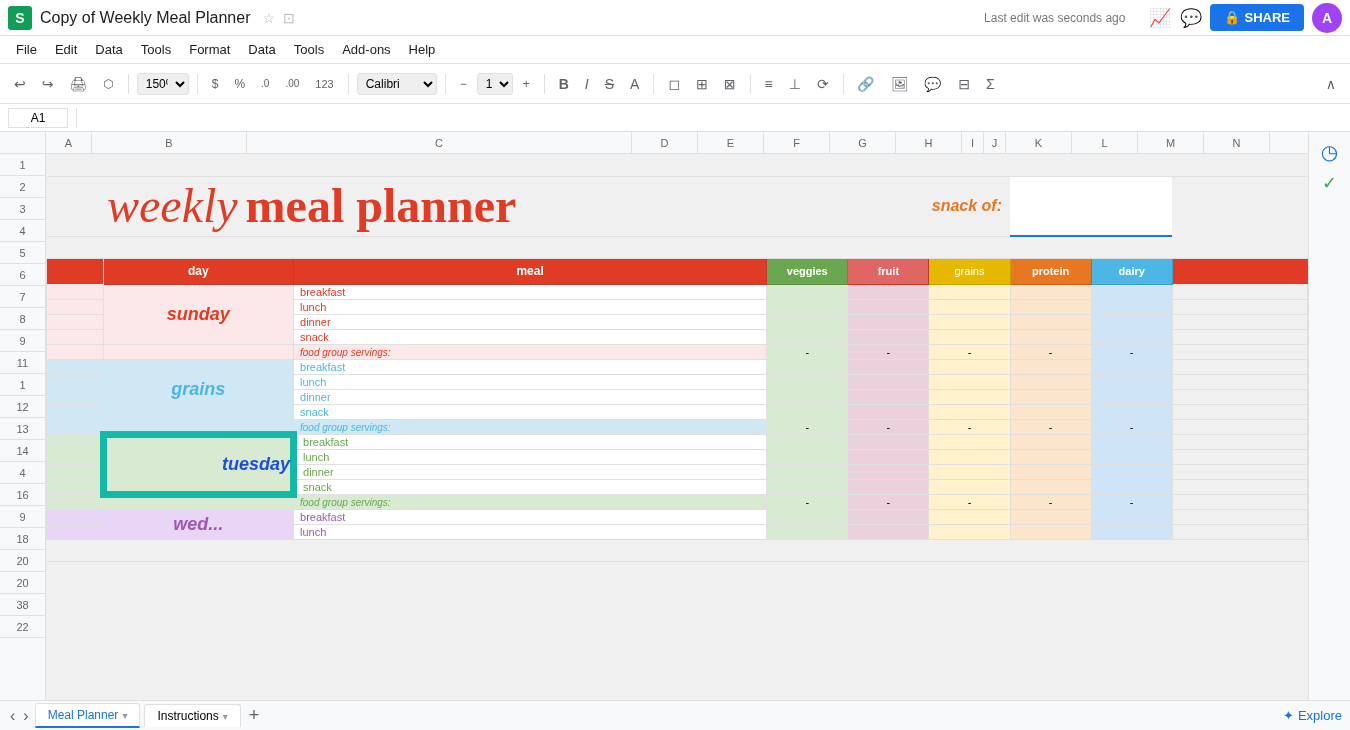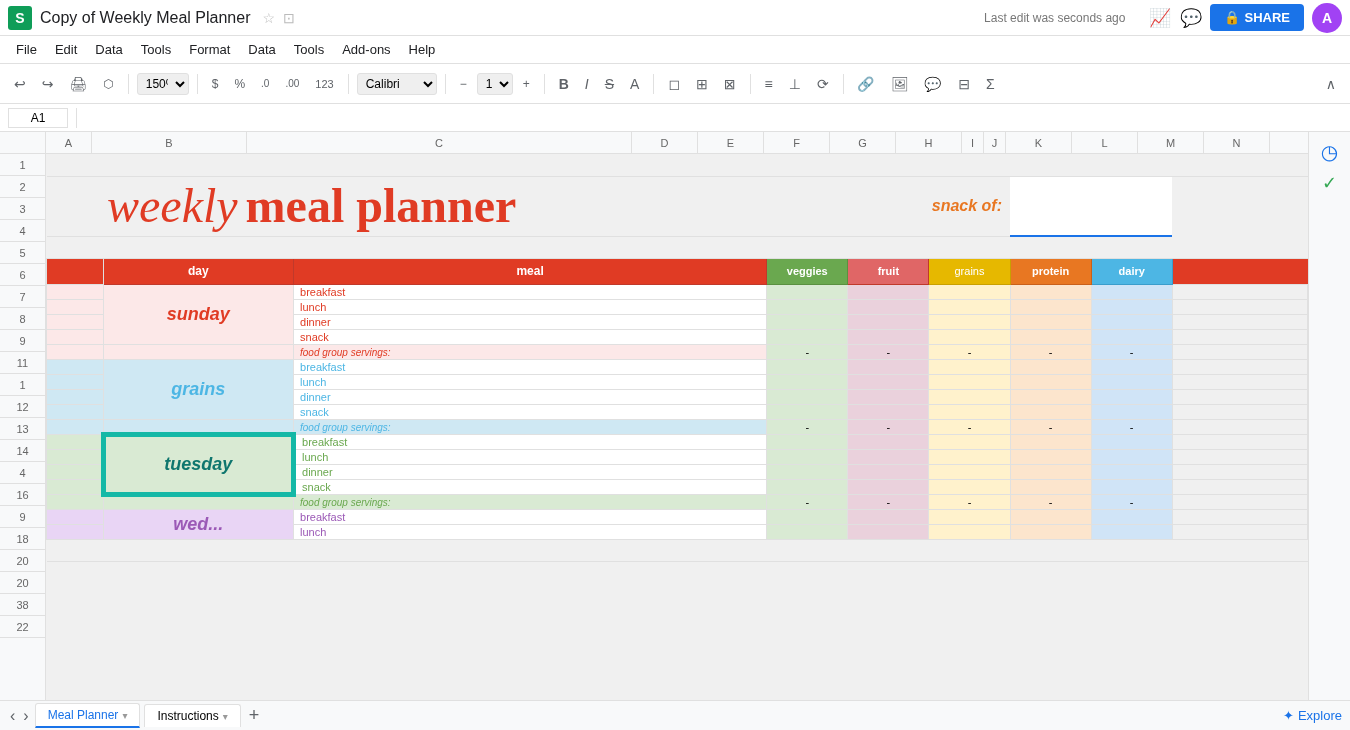--- a/index.html
+++ b/index.html
@@ -533,21 +533,21 @@
             <td style="background:#d9ead3; border:1px solid #e0e0e0; text-align:center; font-size:11px;">-</td>
             <td style="background:#ead1dc; border:1px solid #e0e0e0; text-align:center; font-size:11px;">-</td>
             <td style="background:#fff2cc; border:1px solid #e0e0e0; text-align:center; font-size:11px;">-</td>
             <td style="background:#fce5cd; border:1px solid #e0e0e0; text-align:center; font-size:11px;">-</td>
             <td style="background:#d0e4f7; border:1px solid #e0e0e0; text-align:center; font-size:11px;">-</td>
             <td colspan="3" style="border:1px solid #e0e0e0;"></td>
           </tr>
 
           <tr>
             <td style="background:#d9ead3; border:1px solid #e0e0e0; border-right:none;"></td>
-            <td rowspan="4" style="background:#d9ead3; border:5px solid #14b8a6; text-align:center; vertical-align:middle; font-size:18px; font-weight:bold; color:#0f766e; font-style:italic;">tuesday</td>
+            <td rowspan="4" style="background:#d9ead3; border:7px solid #14b8a6; text-align:right; vertical-align:middle; font-size:18px; font-weight:bold; color:#1d4ed8; font-style:italic;">tuesday</td>
             <td style="background:white; border:1px solid #e0e0e0; padding-left:6px;">
               <span style="color:#6aa84f; font-size:11px;">breakfast</span>
             </td>
             <td style="background:#d9ead3; border:1px solid #e0e0e0;"></td>
             <td style="background:#ead1dc; border:1px solid #e0e0e0;"></td>
             <td style="background:#fff2cc; border:1px solid #e0e0e0;"></td>
             <td style="background:#fce5cd; border:1px solid #e0e0e0;"></td>
             <td style="background:#d0e4f7; border:1px solid #e0e0e0;"></td>
             <td colspan="3" style="border:1px solid #e0e0e0;"></td>
           </tr>

